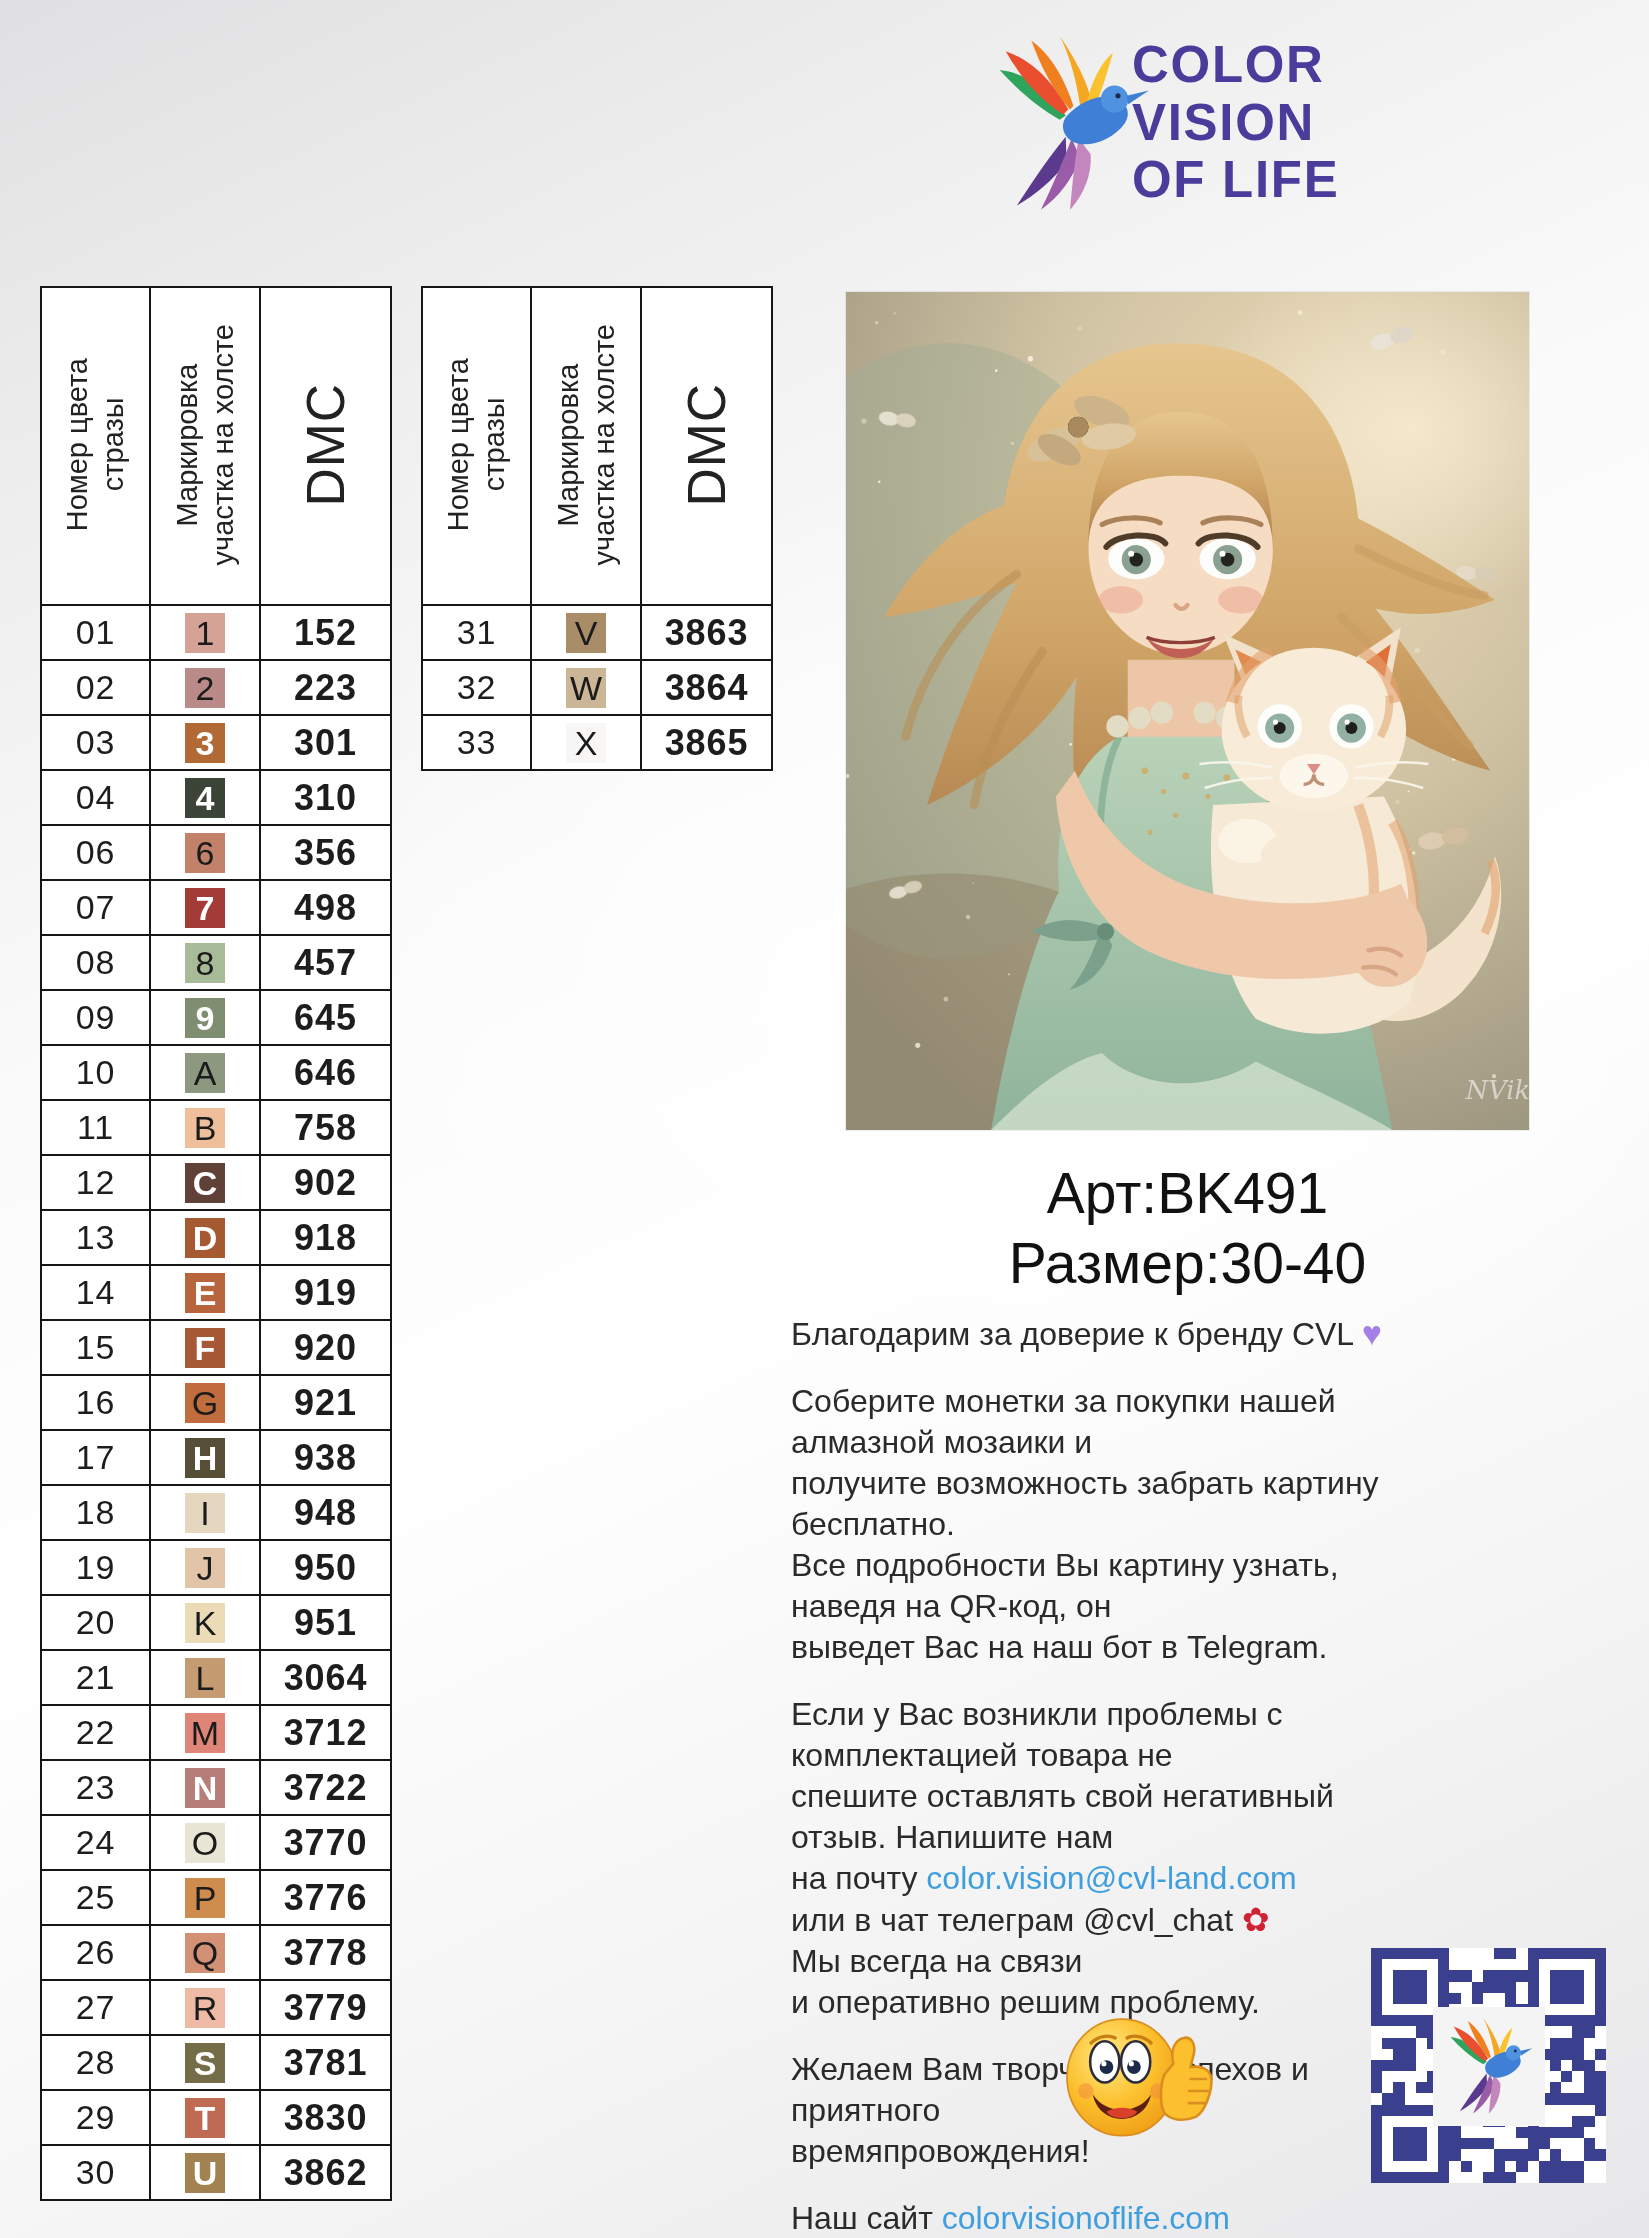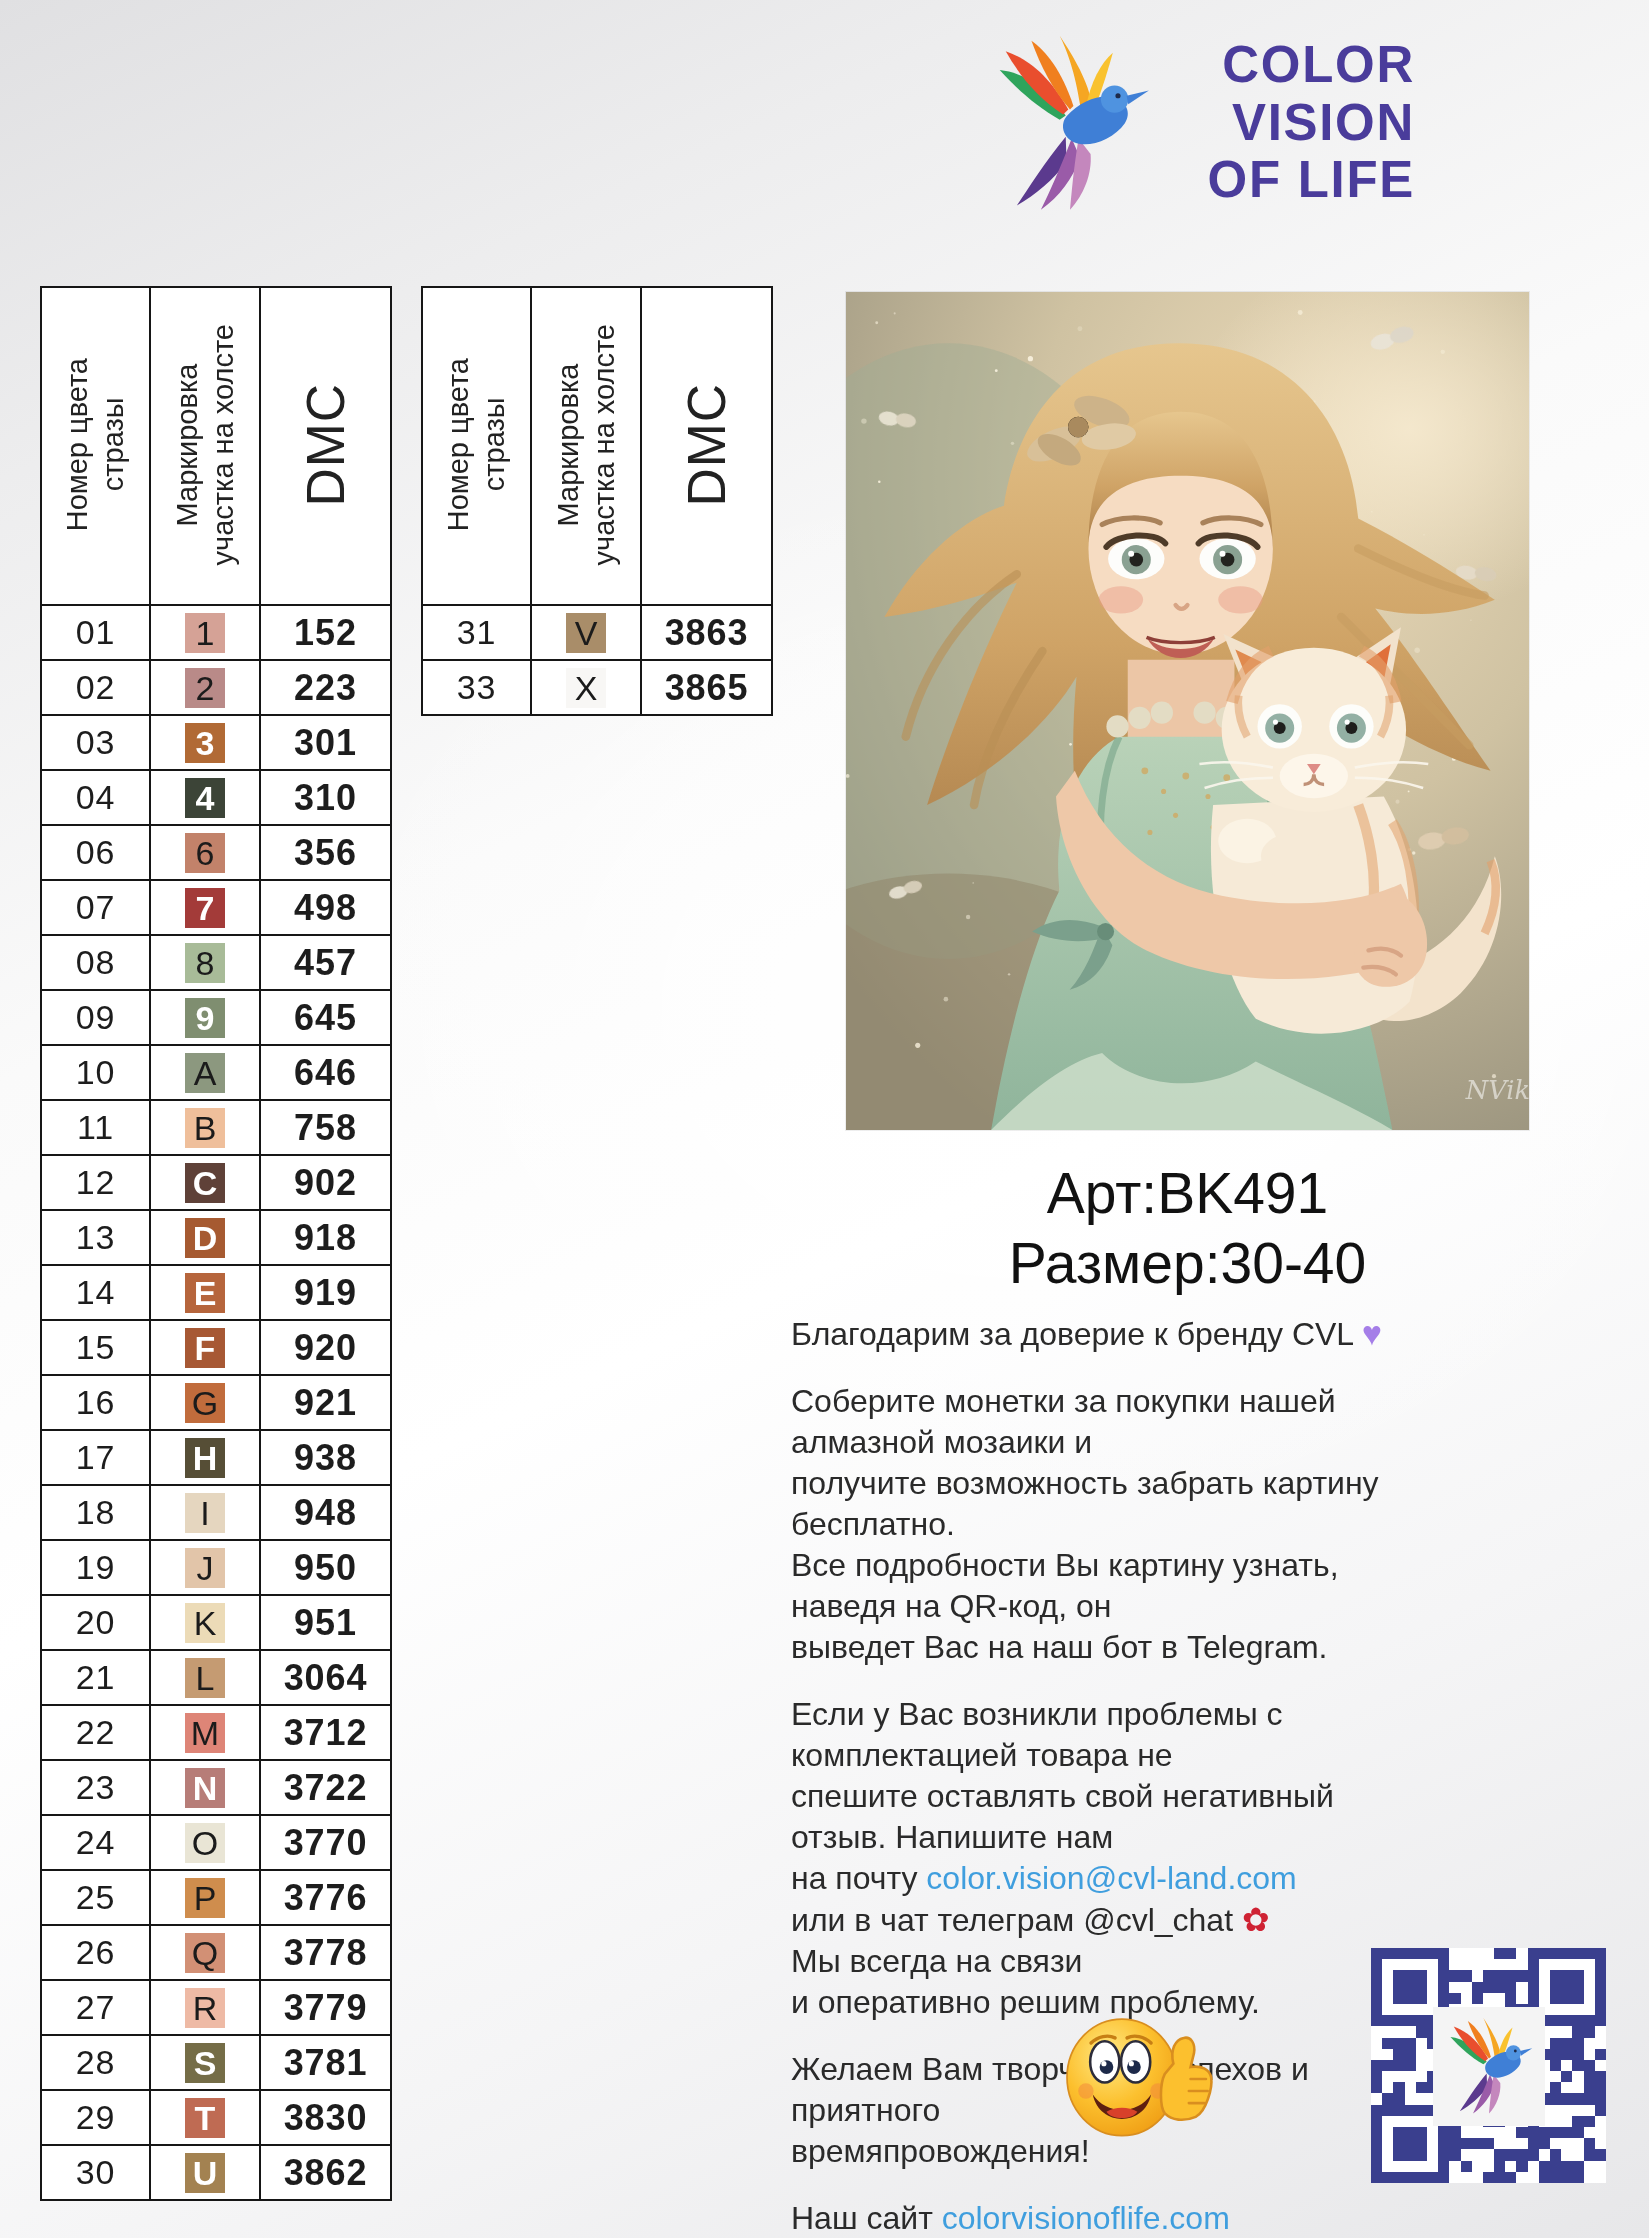--- a/index.html
+++ b/index.html
@@ -24,21 +24,21 @@
   th .vert.big{font-size:53px;line-height:1;letter-spacing:0.9px;}
   td{height:53px;text-align:center;vertical-align:middle;}
   td.num{font-size:34px;letter-spacing:0.9px;}
   td.dmc{font-size:36px;letter-spacing:0.9px;font-weight:bold;}
   .swatch{
     display:inline-flex;align-items:center;justify-content:center;
     width:40px;height:40px;font-size:34px;color:#1b1b1b;line-height:1;
   }
   .swatch.light{color:#ffffff;font-weight:bold;}
   
-  .brand-text{position:absolute;left:1132px;top:36px;width:283px;text-align:right;
+  .brand-text{position:absolute;left:1132px;top:36px;width:283px;text-align:left;
     color:#4a3c9b;font-weight:bold;font-size:51px;line-height:1.13;letter-spacing:1.7px;}
   .logo-svg{position:absolute;left:984px;top:34px;}
   
   .artwork{position:absolute;left:846px;top:292px;width:683px;height:838px;box-shadow:0 0 0 0.9px rgba(0,0,0,0.08);}
   
   .art-label{position:absolute;left:846px;top:1160px;width:683px;text-align:center;font-size:57px;color:#111;}
   .size-label{position:absolute;left:846px;top:1230px;width:683px;text-align:center;font-size:57px;color:#111;}
   
   .info{position:absolute;left:790px;top:1313px;width:619px;font-size:32px;line-height:41px;color:#2a2a2a;}
   .info p{margin:0 0 26px 1px;}
@@ -284,20 +284,25 @@
         <th class="h-dmc"><span class="vert big">DMC</span></th>
       </tr>
     </thead>
     <tbody class="rows">
   <tr>
     <td class="num">31</td>
     <td class="mark"><span class="swatch" style="background: rgb(169, 141, 105);">V</span></td>
     <td class="dmc">3863</td>
   </tr>
 
+  <tr>
+    <td class="num">32</td>
+    <td class="mark"><span class="swatch" style="background: rgb(203, 183, 151);">W</span></td>
+    <td class="dmc">3864</td>
+  </tr>
 
   <tr>
     <td class="num">33</td>
     <td class="mark"><span class="swatch" style="background: rgb(248, 247, 245);">X</span></td>
     <td class="dmc">3865</td>
   </tr>
 </tbody>
   </table>
 
   <svg class="artwork" viewBox="0 0 800 980" preserveAspectRatio="none">

